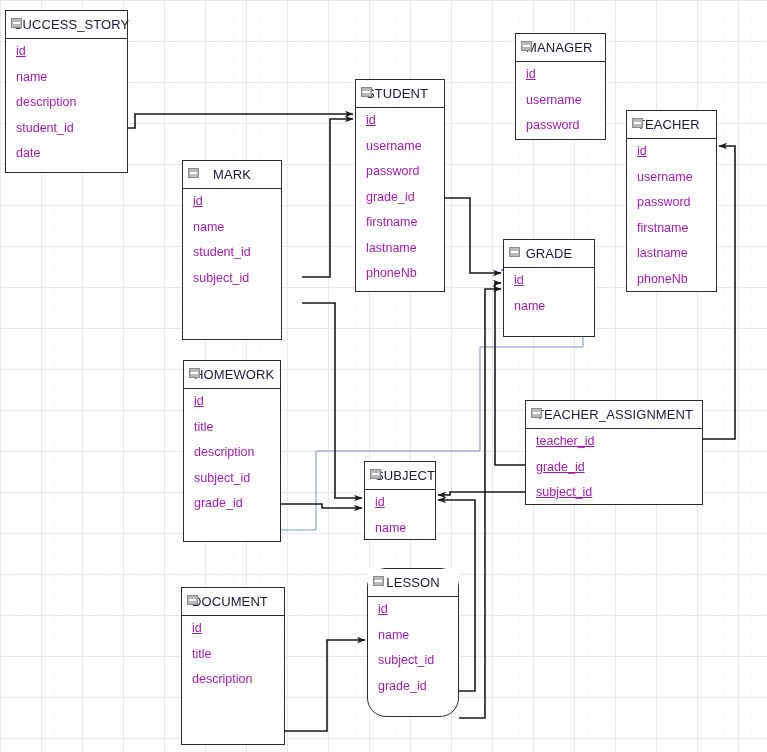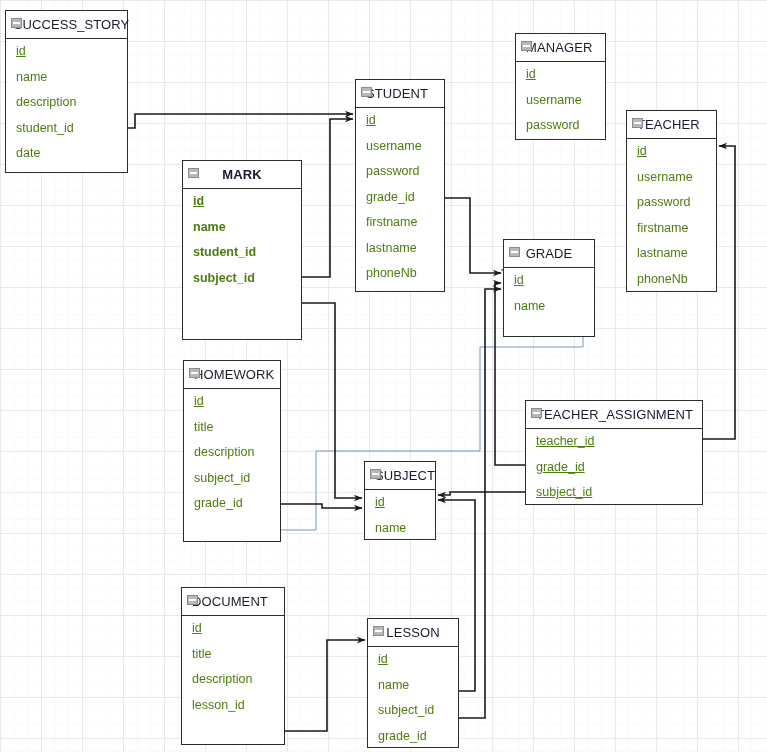--- a/index.html
+++ b/index.html
@@ -77,21 +77,21 @@
     margin-left: 10px;
     margin-right: auto;
   }
   .attrs {
     padding: 0;
     margin: 0;
     list-style: none;
   }
   .attr {
     font-size: 12.5px;
-    color: #4d7c0f;
+    color: #a21caf;
     padding: 0 0 0 10px;
     height: 25.5px;
     line-height: 25.5px;
     white-space: nowrap;
   }
   .attr.pk > span {
     text-decoration: underline;
   }
 </style>
 </head>
@@ -171,21 +171,21 @@
         </div>
         <ul class="attrs">
           <li class="attr pk"><span>id</span></li>
           <li class="attr"><span>username</span></li>
           <li class="attr"><span>password</span></li>
           <li class="attr"><span>firstname</span></li>
           <li class="attr"><span>lastname</span></li>
           <li class="attr"><span>phoneNb</span></li>
         </ul>
       </div>
-      <div class="entity" style="left: 182px; top: 160px; width: 120px; height: 180px; font-weight: bold;">
+      <div class="entity" style="left: 182px; top: 160px; width: 100px; height: 180px;">
         <div class="entity-header">
           <span class="collapse-icon"></span>
           <span class="entity-title">MARK</span>
         </div>
         <ul class="attrs">
           <li class="attr pk"><span>id</span></li>
           <li class="attr"><span>name</span></li>
           <li class="attr"><span>student_id</span></li>
           <li class="attr"><span>subject_id</span></li>
         </ul>
@@ -236,24 +236,23 @@
       </div>
       <div class="entity" style="left: 181px; top: 587px; width: 104px; height: 158px;">
         <div class="entity-header">
           <span class="collapse-icon"></span>
           <span class="entity-title title-left">DOCUMENT</span>
         </div>
         <ul class="attrs">
           <li class="attr pk"><span>id</span></li>
           <li class="attr"><span>title</span></li>
           <li class="attr"><span>description</span></li>
-          <li class="attr"><span>lesson_id</span></li>
-        </ul>
-      </div>
-      <div class="entity" style="left: 367px; top: 618px; width: 92px; height: 130px;">
+        </ul>
+      </div>
+      <div class="entity" style="left: 367px; top: 568px; width: 92px; height: 149px; border-radius: 19px;">
         <div class="entity-header">
           <span class="collapse-icon"></span>
           <span class="entity-title">LESSON</span>
         </div>
         <ul class="attrs">
           <li class="attr pk"><span>id</span></li>
           <li class="attr"><span>name</span></li>
           <li class="attr"><span>subject_id</span></li>
           <li class="attr"><span>grade_id</span></li>
         </ul>

